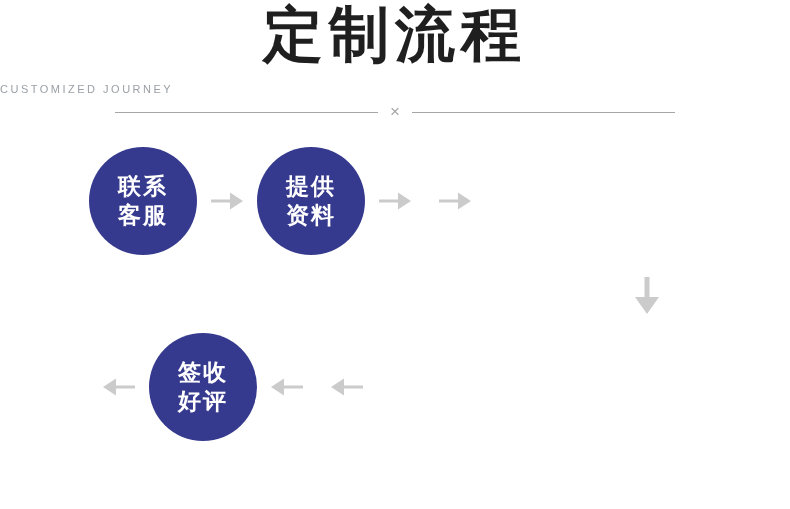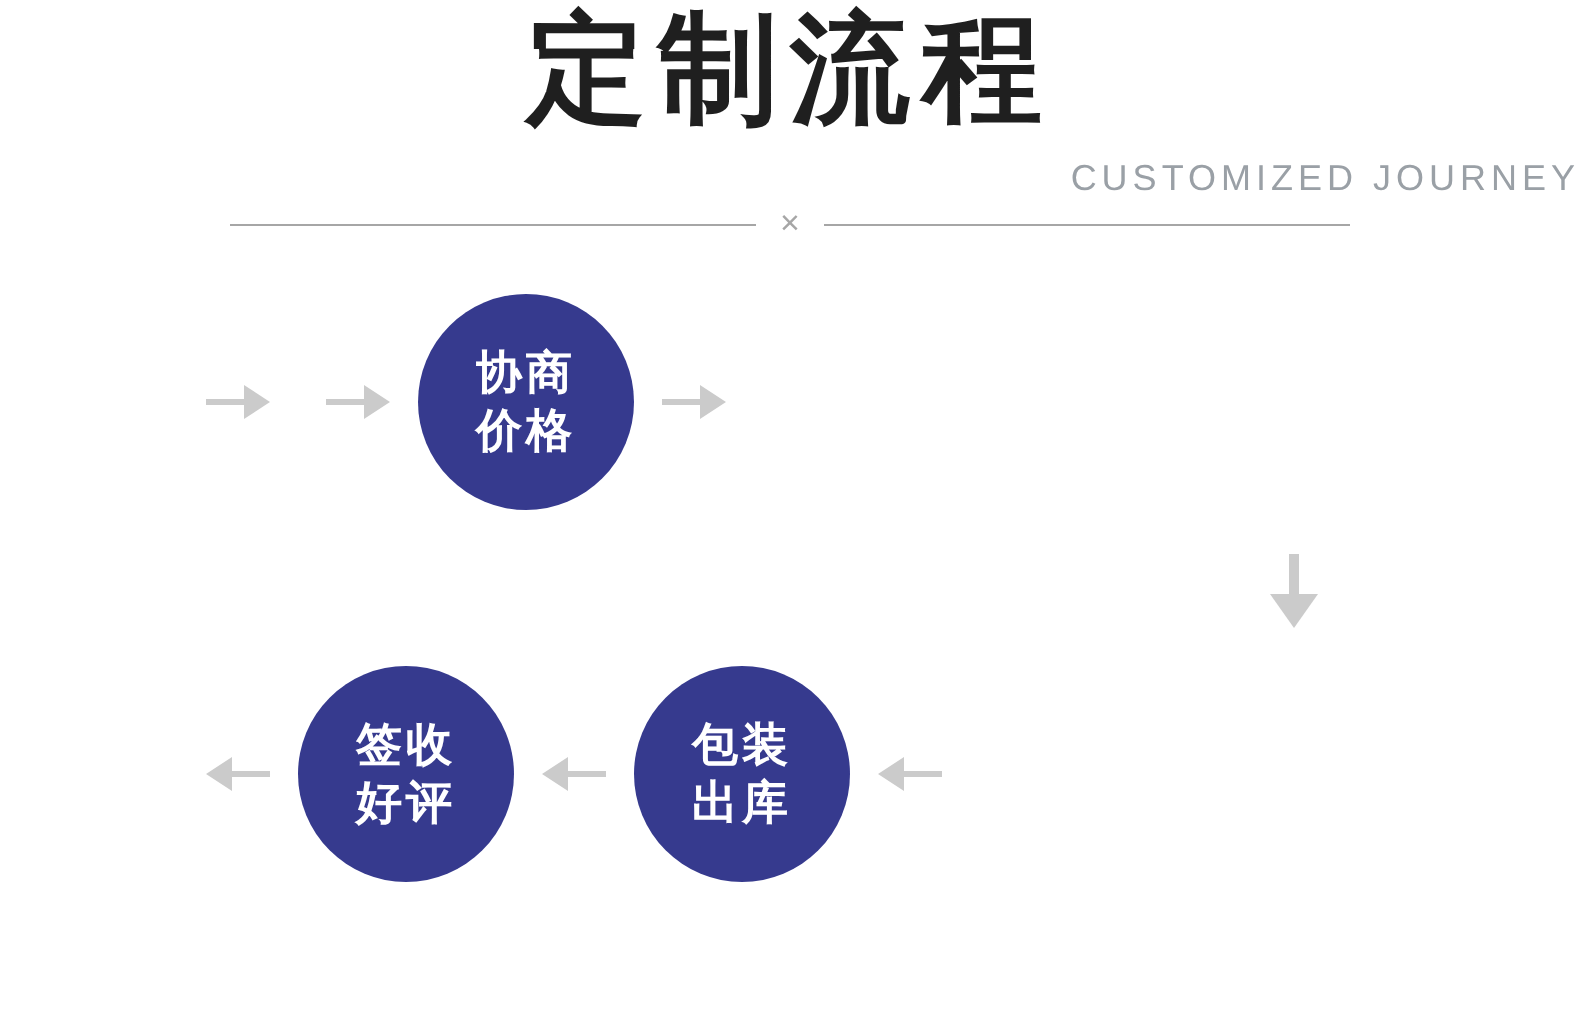--- a/index.html
+++ b/index.html
@@ -19,24 +19,24 @@
     font-size: 60px;
     line-height: 62px;
     font-weight: 900;
     letter-spacing: 6px;
     text-align: center;
     color: var(--title_text, #1f1f1f);
   }
   .subtitle {
     margin-top: 13px;
     height: 20px;
-    font-size: 18px;
+    font-size: 11px;
     line-height: 20px;
     letter-spacing: 2.5px;
-    text-align: right;
+    text-align: left;
     color: var(--subtitle_text, #9aa0a6);
   }
   .divider {
     margin: 6px auto 0;
     width: 560px;
     height: 14px;
     display: flex;
     align-items: center;
   }
   .divider .line {
@@ -99,39 +99,43 @@
   <h1 class="title">定制流程</h1>
   <div class="subtitle">CUSTOMIZED JOURNEY</div>
 
   <div class="divider">
     <span class="line"></span>
     <span class="x-glyph">×</span>
     <span class="line"></span>
   </div>
 
   <div class="flow-row first">
-    <div class="gap">
-      <svg width="34" height="20" viewBox="0 0 34 20">
-        <g fill="#cbcbcb">
-            <rect x="1" y="8.5" width="21" height="3"></rect>
-            <path d="M20 1.5 L33 10 L20 18.5 Z"></path>
-          </g>
-      </svg>
+    <div class="circle">
+      <span>联系</span>
+      <span>客服</span>
     </div>
     <div class="gap">
       <svg width="34" height="20" viewBox="0 0 34 20">
         <g fill="#cbcbcb">
             <rect x="1" y="8.5" width="21" height="3"></rect>
             <path d="M20 1.5 L33 10 L20 18.5 Z"></path>
           </g>
       </svg>
     </div>
     <div class="circle">
-      <span>协商</span>
-      <span>价格</span>
+      <span>提供</span>
+      <span>资料</span>
+    </div>
+    <div class="gap">
+      <svg width="34" height="20" viewBox="0 0 34 20">
+        <g fill="#cbcbcb">
+            <rect x="1" y="8.5" width="21" height="3"></rect>
+            <path d="M20 1.5 L33 10 L20 18.5 Z"></path>
+          </g>
+      </svg>
     </div>
     <div class="gap">
       <svg width="34" height="20" viewBox="0 0 34 20">
         <g fill="#cbcbcb">
             <rect x="1" y="8.5" width="21" height="3"></rect>
             <path d="M20 1.5 L33 10 L20 18.5 Z"></path>
           </g>
       </svg>
     </div>
   </div>
@@ -159,24 +163,20 @@
       <span>好评</span>
     </div>
     <div class="gap">
       <svg width="34" height="20" viewBox="0 0 34 20">
         <g fill="#cbcbcb">
             <rect x="12" y="8.5" width="21" height="3"></rect>
             <path d="M14 1.5 L1 10 L14 18.5 Z"></path>
           </g>
       </svg>
     </div>
-    <div class="circle">
-      <span>包装</span>
-      <span>出库</span>
-    </div>
     <div class="gap">
       <svg width="34" height="20" viewBox="0 0 34 20">
         <g fill="#cbcbcb">
             <rect x="12" y="8.5" width="21" height="3"></rect>
             <path d="M14 1.5 L1 10 L14 18.5 Z"></path>
           </g>
       </svg>
     </div>
   </div>
 

